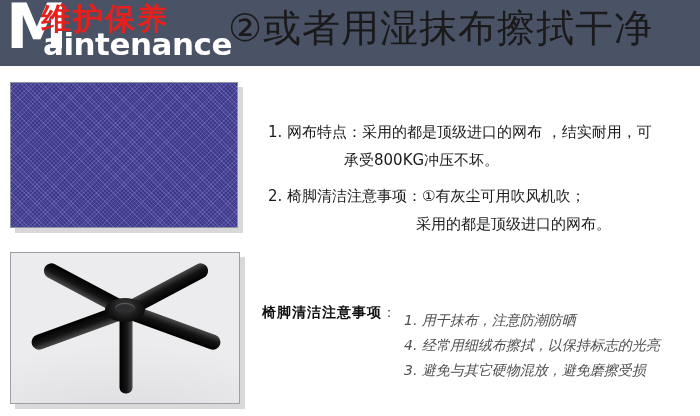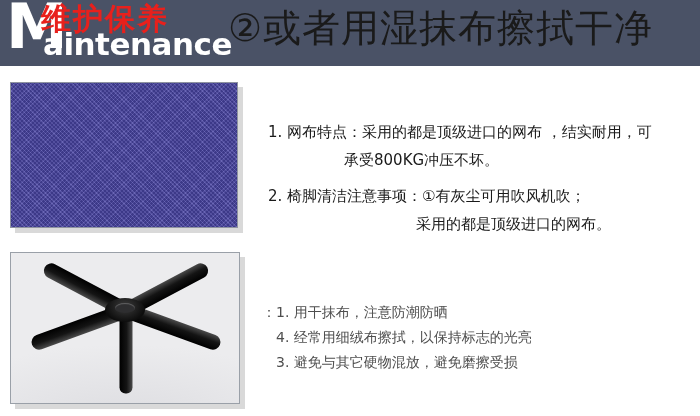--- a/index.html
+++ b/index.html
@@ -229,23 +229,24 @@
     color: #111111;
     white-space: nowrap;
     letter-spacing: 1px;
   }
   .base-colon {
     font-size: 14px;
     line-height: 25px;
     color: #555555;
   }
   .base-list {
-    margin: 0;
+    margin: 8px;
     padding: 0;
     list-style: none;
+    font-style: italic;
   }
   .base-list li {
     font-size: 14px;
     line-height: 25px;
     color: #4e4e4e;
     white-space: nowrap;
   }
 </style>
 </head>
 <body>
@@ -284,20 +285,21 @@
     </div>
     <div class="gap"></div>
     <div>
       <span class="mesh-item"><span class="idx">2.</span> <span>椅脚清洁注意事项：①有灰尘可用吹风机吹；</span></span>
       <span class="mesh-line2b">采用的都是顶级进口的网布。</span>
     </div>
   </div>
 
   <div class="block-base cn">
     <div class="base-row">
+      <span class="base-label">椅脚清洁注意事项</span>
       <span class="base-colon">：</span>
       <ul class="base-list">
         <li>1. 用干抹布，注意防潮防晒</li>
         <li>4. 经常用细绒布擦拭，以保持标志的光亮</li>
         <li>3. 避免与其它硬物混放，避免磨擦受损</li>
       </ul>
     </div>
   </div>
 
 </div>

